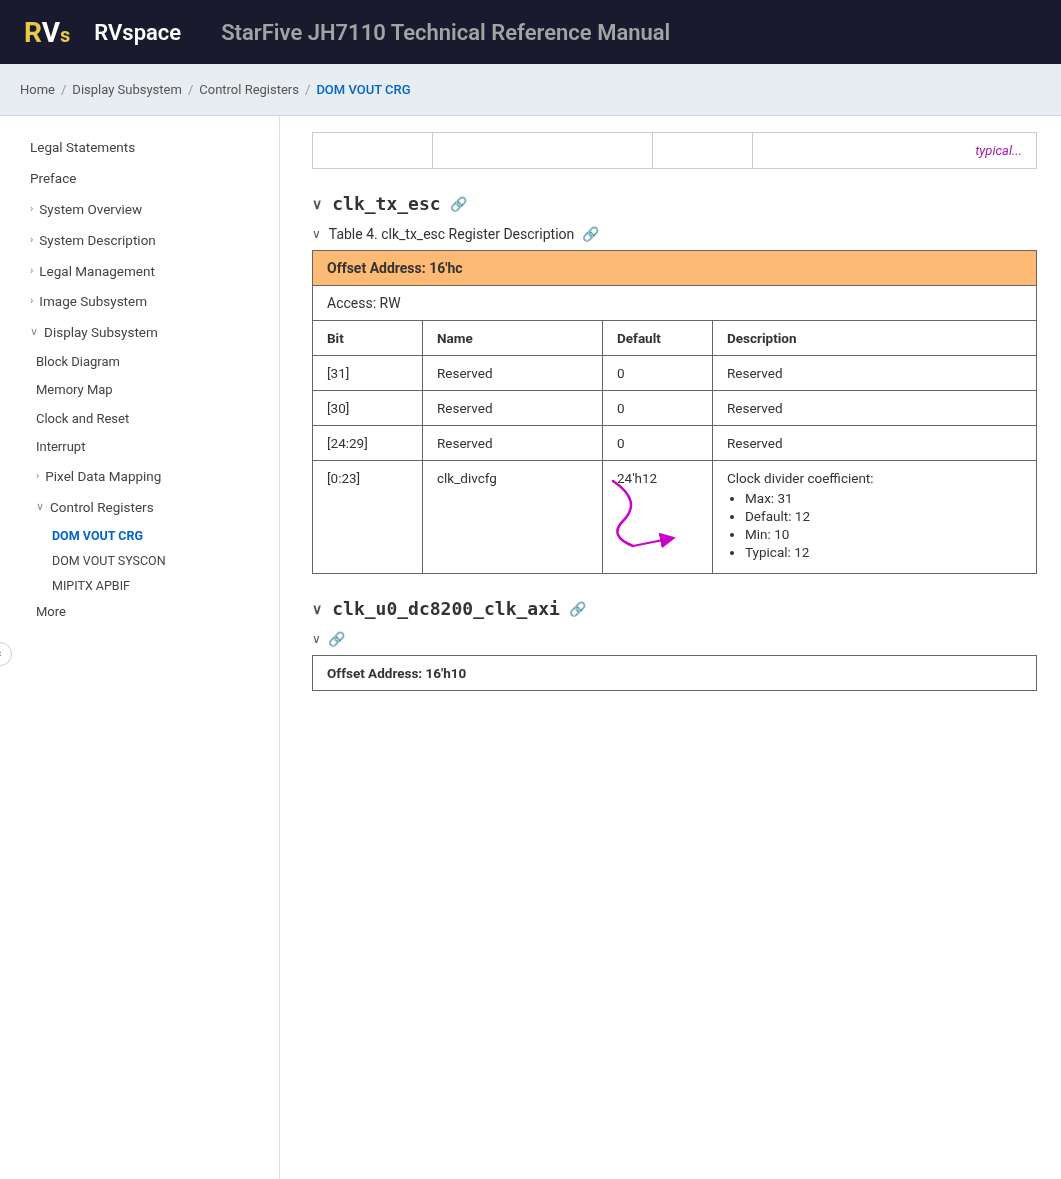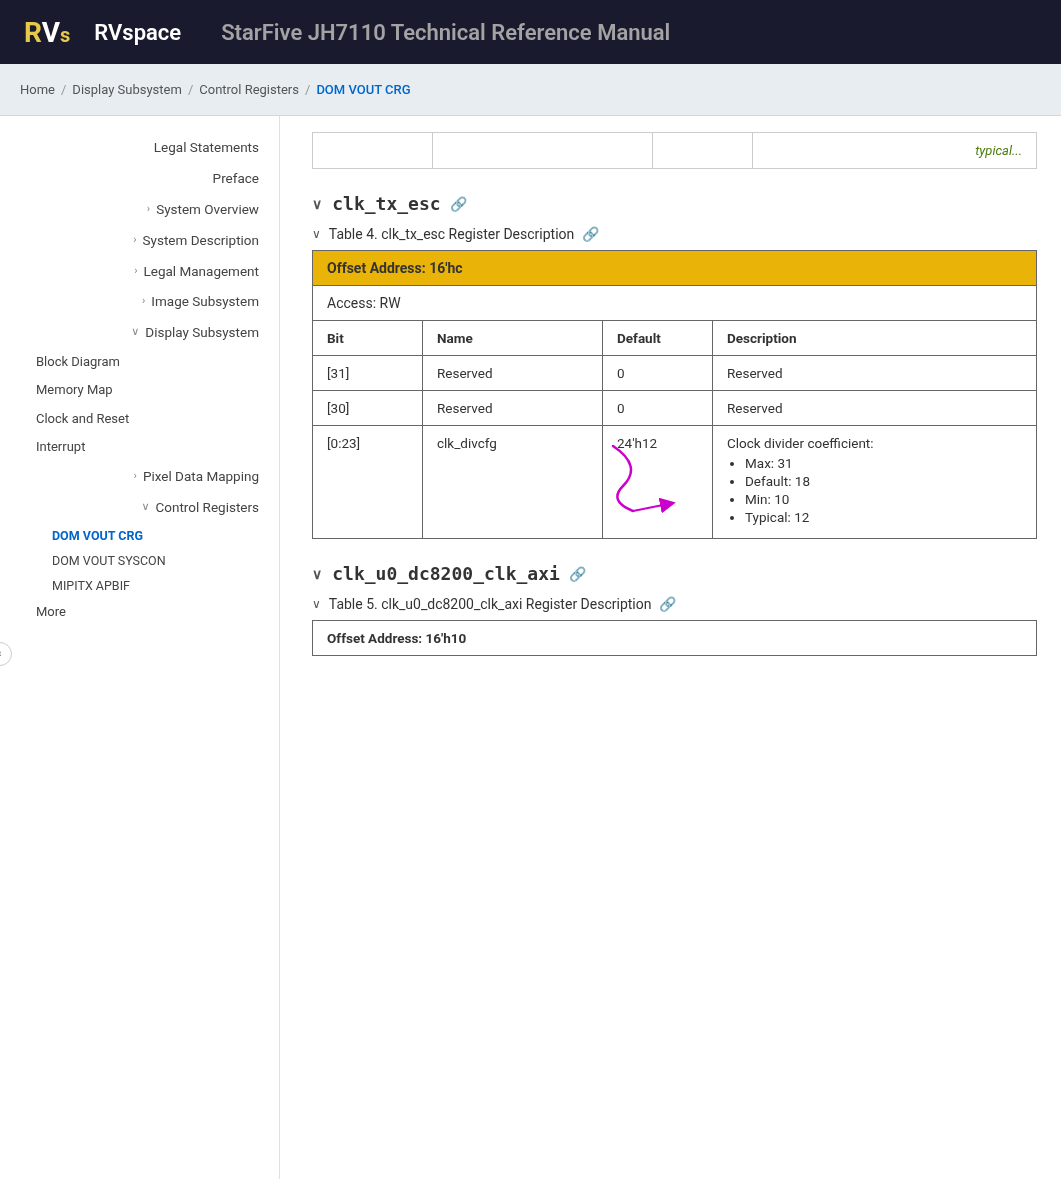--- a/index.html
+++ b/index.html
@@ -85,21 +85,20 @@
       color: #666;
     }
     .sidebar-item {
       padding: 6px 20px 6px 30px;
       cursor: pointer;
       color: #444;
       font-size: 13.5px;
       display: flex;
       align-items: flex-start;
       gap: 6px;
-      justify-content: flex-end;
     }
     .sidebar-item .chevron { color: #888; font-size: 11px; margin-top: 2px; flex-shrink: 0; }
     .sidebar-item-label { line-height: 1.4; }
     .sidebar-sub-item {
       padding: 5px 20px 5px 36px;
       cursor: pointer;
       color: #444;
       font-size: 13px;
       line-height: 1.4;
     }
@@ -168,21 +167,21 @@
     }
     .reg-table th, .reg-table td {
       border: 1px solid #666;
       padding: 9px 14px;
       font-size: 13.5px;
       vertical-align: top;
     }
     .reg-table .header-row td {
       font-weight: 700;
       font-size: 14px;
-      background: #eab308;
+      background: #fdba74;
     }
     .reg-table .subheader-row td {
       font-weight: 400;
       font-size: 14px;
     }
     .reg-table .col-header {
       font-weight: 700;
       background: #fff;
     }
     .reg-table ul {
@@ -289,21 +288,21 @@
   </nav>
 
   <main class="main">
 
     <table class="partial-table">
       <tbody>
         <tr>
           <td style="width:120px;"></td>
           <td style="width:220px;"></td>
           <td style="width:100px;"></td>
-          <td style="text-align:right; color:#4d7c0f; font-style:italic;padding-left:46px;">typical...</td>
+          <td style="text-align:right; color:#a21caf; font-style:italic;padding-left:46px;">typical...</td>
         </tr>
       </tbody>
     </table>
 
     <div class="section-header">
       <span class="section-chevron">∨</span>
       <span style="font-family: monospace;">clk_tx_esc</span>
       <a class="section-anchor" href="#">🔗</a>
     </div>
 
@@ -335,20 +334,26 @@
           <td>Reserved</td>
         </tr>
 
         <tr>
           <td>[30]</td>
           <td>Reserved</td>
           <td>0</td>
           <td>Reserved</td>
         </tr>
 
+        <tr>
+          <td>[24:29]</td>
+          <td>Reserved</td>
+          <td>0</td>
+          <td>Reserved</td>
+        </tr>
 
         <tr>
           <td>[0:23]</td>
           <td>clk_divcfg</td>
           <td style="position:relative;">
             <span>24'h12</span>
             
             <svg width="120" height="90" style="position:absolute; top:10px; left:-10px; pointer-events:none;">
               <path d="M 20 10 Q 50 30 30 50 Q 15 65 40 75" stroke="#cc00cc" stroke-width="2.5" fill="none" stroke-linecap="round"></path>
               <line x1="40" y1="75" x2="75" y2="68" stroke="#cc00cc" stroke-width="2" marker-end="url(#arrow)"></line>
@@ -356,38 +361,37 @@
                 <marker id="arrow" markerWidth="8" markerHeight="8" refX="4" refY="4" orient="auto">
                   <path d="M 0 0 L 8 4 L 0 8 Z" fill="#cc00cc"></path>
                 </marker>
               </defs>
             </svg>
           </td>
           <td class="desc-cell">
             <div>Clock divider coefficient:</div>
             <ul>
               <li>Max: 31</li>
-              <li>Default: 18</li>
+              <li>Default: 12</li>
               <li>Min: 10</li>
               <li>Typical: 12</li>
             </ul>
           </td>
         </tr>
       </tbody>
     </table>
 
     <div class="section-header section2">
       <span class="section-chevron">∨</span>
       <span style="font-family: monospace;">clk_u0_dc8200_clk_axi</span>
       <a class="section-anchor" href="#">🔗</a>
     </div>
 
     <div class="table-section-header">
       <span class="table-section-chevron">∨</span>
-      <span>Table 5. clk_u0_dc8200_clk_axi Register Description</span>
       <a class="section-anchor" href="#">🔗</a>
     </div>
 
     <table class="partial-bottom-table">
       <tbody>
         <tr>
           <td>Offset Address: 16'h10</td>
         </tr>
       </tbody>
     </table>

